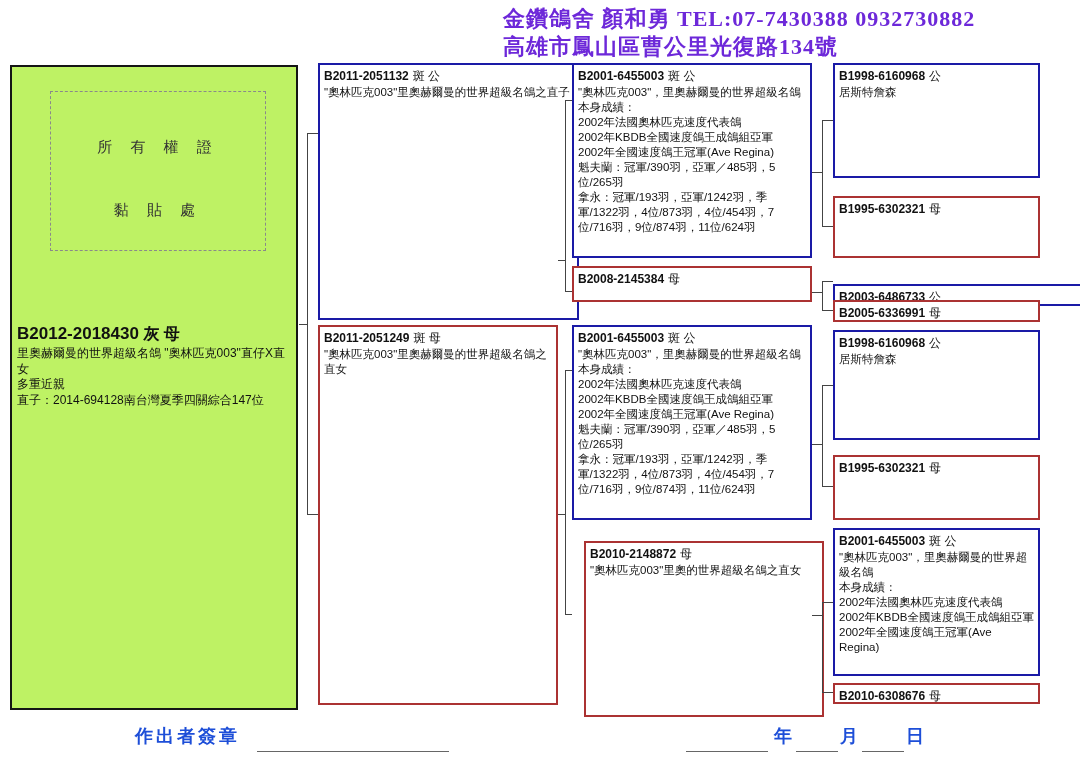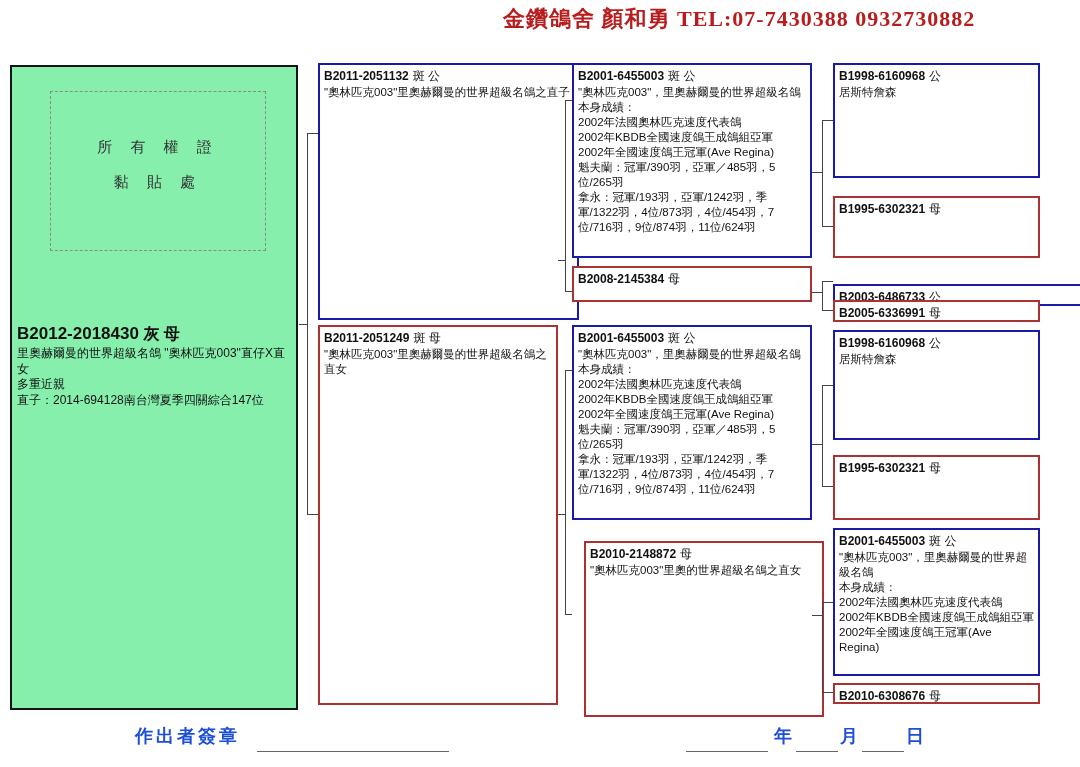--- a/index.html
+++ b/index.html
@@ -1,26 +1,26 @@
 <!DOCTYPE html>
 <html style="--navy: #1a1aa6; --red: #ab3232;"><head>
 <meta charset="utf-8">
 <style>
   html,body{margin:0;padding:0;background:#fff;}
   body{width:1080px;height:767px;position:relative;overflow:hidden;
        font-family:"Liberation Sans","DejaVu Sans",sans-serif;color:#111;}
   .hdr{position:absolute;left:503px;top:5px;font-family:"Liberation Serif","DejaVu Serif",serif;
-       font-weight:bold;font-size:22px;line-height:28px;letter-spacing:1px;color:#b91c1c;}
+       font-weight:bold;font-size:22px;line-height:28px;letter-spacing:1px;color:#6d28d9;}
   .bigbox{position:absolute;left:10px;top:65px;width:288px;height:645px;
-          border:2px solid #151515;box-sizing:border-box;background:#86efac;}
+          border:2px solid #151515;box-sizing:border-box;background:#bef264;}
   .stamp{position:absolute;left:38px;top:24px;width:216px;height:160px;
          border:1px dashed #8a8a8a;box-sizing:border-box;text-align:center;
          color:#333;font-size:15px;letter-spacing:7px;}
   .stamp .s1{margin-top:46px;}
-  .stamp .s2{margin-top:16px;}
+  .stamp .s2{margin-top:44px;}
   .subject{position:absolute;left:5px;top:257px;width:276px;}
   .subid{font-weight:bold;font-size:17px;}
   .subsex{font-size:16px;font-weight:bold;}
   .subdesc{font-size:12px;line-height:15.5px;white-space:pre-wrap;margin-top:1px;}
   .pbox{position:absolute;box-sizing:border-box;background:#fff;padding:1px 4px 2px 4px;overflow:hidden;}
   .navy{border:2px solid var(--navy,#1a1aa6);}
   .red{border:2px solid var(--red,#ab3232);}
   .bid{font-weight:bold;font-size:12px;}
   .bsex{font-size:12px;margin-left:4px;}
   .bdesc{font-size:11.5px;line-height:15px;white-space:pre-wrap;}
@@ -28,20 +28,21 @@
   .vline{position:absolute;width:1px;background:#444;}
   .foot{position:absolute;font-family:"Liberation Serif","DejaVu Serif",serif;
         font-weight:bold;font-size:18px;color:#1d4ed8;letter-spacing:3px;}
   .uline{position:absolute;height:1px;background:#666;}
 </style>
 </head>
 <body>
 
 <div class="hdr">
   <div>金鑽鴿舍 顏和勇  TEL:07-7430388 0932730882</div>
+  <div>高雄市鳳山區曹公里光復路134號</div>
 </div>
 
 <div class="bigbox">
   <div class="stamp">
     <div class="s1">所 有 權 證</div>
     <div class="s2">黏 貼 處</div>
   </div>
   <div class="subject">
     <span class="subid">B2012-2018430</span>
     <span class="subsex">灰 母</span>

